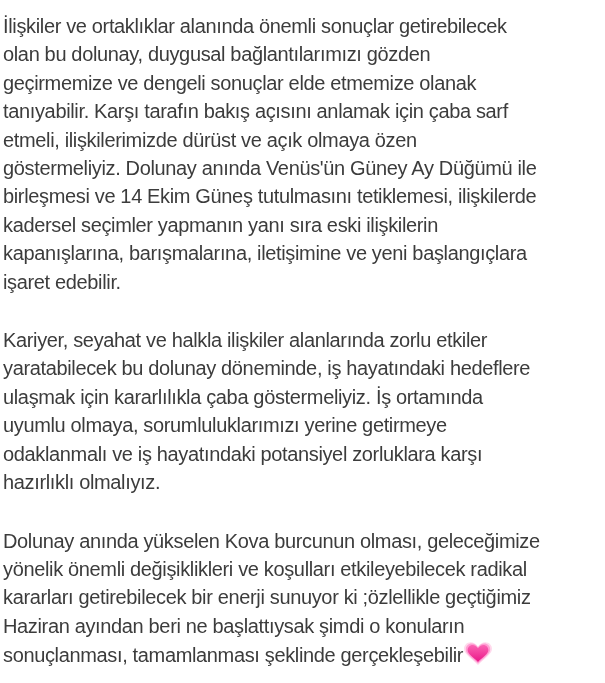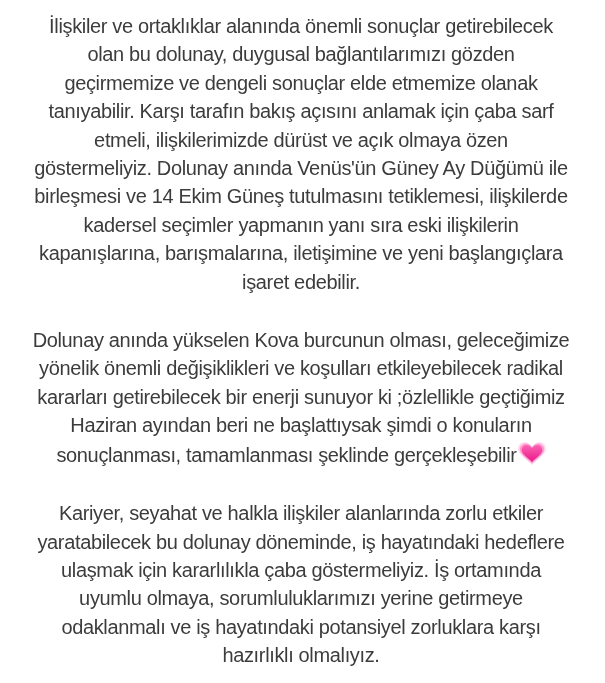--- a/index.html
+++ b/index.html
@@ -15,21 +15,21 @@
   }
   .page {
     box-sizing: border-box;
     width: 605px;
     height: 683px;
     padding: 12px 6px 0 3px;
     font-size: 20px;
     line-height: 28.4px;
     letter-spacing: -0.35px;
     font-weight: 400;
-    text-align: center;
+    text-align: left;
   }
   .para {
     margin: 0 0 30px 0;
     white-space: pre-line;
   }
   .para:last-child {
     margin-bottom: 0;
   }
   .heart {
     display: inline-block;
@@ -53,36 +53,36 @@
 olan bu dolunay, duygusal bağlantılarımızı gözden
 geçirmemize ve dengeli sonuçlar elde etmemize olanak
 tanıyabilir. Karşı tarafın bakış açısını anlamak için çaba sarf
 etmeli, ilişkilerimizde dürüst ve açık olmaya özen
 göstermeliyiz. Dolunay anında Venüs'ün Güney Ay Düğümü ile
 birleşmesi ve 14 Ekim Güneş tutulmasını tetiklemesi, ilişkilerde
 kadersel seçimler yapmanın yanı sıra eski ilişkilerin
 kapanışlarına, barışmalarına, iletişimine ve yeni başlangıçlara
 işaret edebilir.</p>
 
+  <p class="para">Kariyer, seyahat ve halkla ilişkiler alanlarında zorlu etkiler
+yaratabilecek bu dolunay döneminde, iş hayatındaki hedeflere
+ulaşmak için kararlılıkla çaba göstermeliyiz. İş ortamında
+uyumlu olmaya, sorumluluklarımızı yerine getirmeye
+odaklanmalı ve iş hayatındaki potansiyel zorluklara karşı
+hazırlıklı olmalıyız.</p>
+
   <p class="para"><span>Dolunay anında yükselen Kova burcunun olması, geleceğimize
 yönelik önemli değişiklikleri ve koşulları etkileyebilecek radikal
 kararları getirebilecek bir enerji sunuyor ki ;özlellikle geçtiğimiz
 Haziran ayından beri ne başlattıysak şimdi o konuların
 sonuçlanması, tamamlanması şeklinde gerçekleşebilir</span><span class="heart" role="img" aria-label="pink heart"><svg viewBox="0 0 32 30" xmlns="http://www.w3.org/2000/svg">
       <defs>
         <linearGradient id="heart-grad" x1="0" y1="0" x2="0" y2="1">
           <stop offset="0" stop-color="#fb63b3"></stop>
           <stop offset="1" stop-color="#ea1787"></stop>
         </linearGradient>
       </defs>
       <path transform="translate(16,15) scale(1) translate(-16,-13)" d="M16,26 C8,18.2 0,13.6 0,7.6 C0,3.3 3.3,0 7.6,0 C11,0 13.9,2 16,4.9 C18.1,2 21,0 24.4,0 C28.7,0 32,3.3 32,7.6 C32,13.6 24,18.2 16,26 Z" fill="#ffd9ec"></path>
       <path transform="translate(16,15) scale(0.87) translate(-16,-13)" d="M16,26 C8,18.2 0,13.6 0,7.6 C0,3.3 3.3,0 7.6,0 C11,0 13.9,2 16,4.9 C18.1,2 21,0 24.4,0 C28.7,0 32,3.3 32,7.6 C32,13.6 24,18.2 16,26 Z" fill="#ff9ed3"></path>
       <path transform="translate(16,15) scale(0.74) translate(-16,-13)" d="M16,26 C8,18.2 0,13.6 0,7.6 C0,3.3 3.3,0 7.6,0 C11,0 13.9,2 16,4.9 C18.1,2 21,0 24.4,0 C28.7,0 32,3.3 32,7.6 C32,13.6 24,18.2 16,26 Z" fill="url(#heart-grad)"></path>
     </svg></span></p>
 
-  <p class="para">Kariyer, seyahat ve halkla ilişkiler alanlarında zorlu etkiler
-yaratabilecek bu dolunay döneminde, iş hayatındaki hedeflere
-ulaşmak için kararlılıkla çaba göstermeliyiz. İş ortamında
-uyumlu olmaya, sorumluluklarımızı yerine getirmeye
-odaklanmalı ve iş hayatındaki potansiyel zorluklara karşı
-hazırlıklı olmalıyız.</p>
-
 </main>
 
 </body></html>

